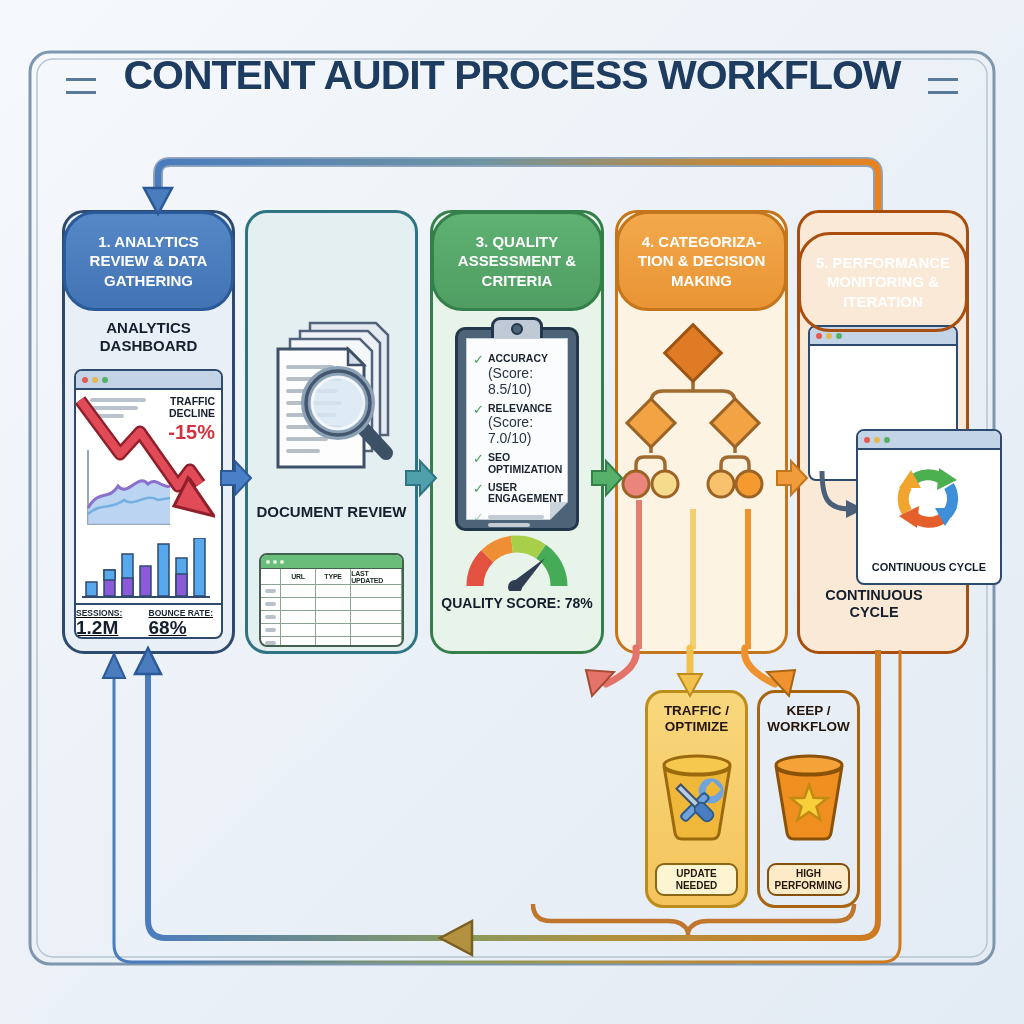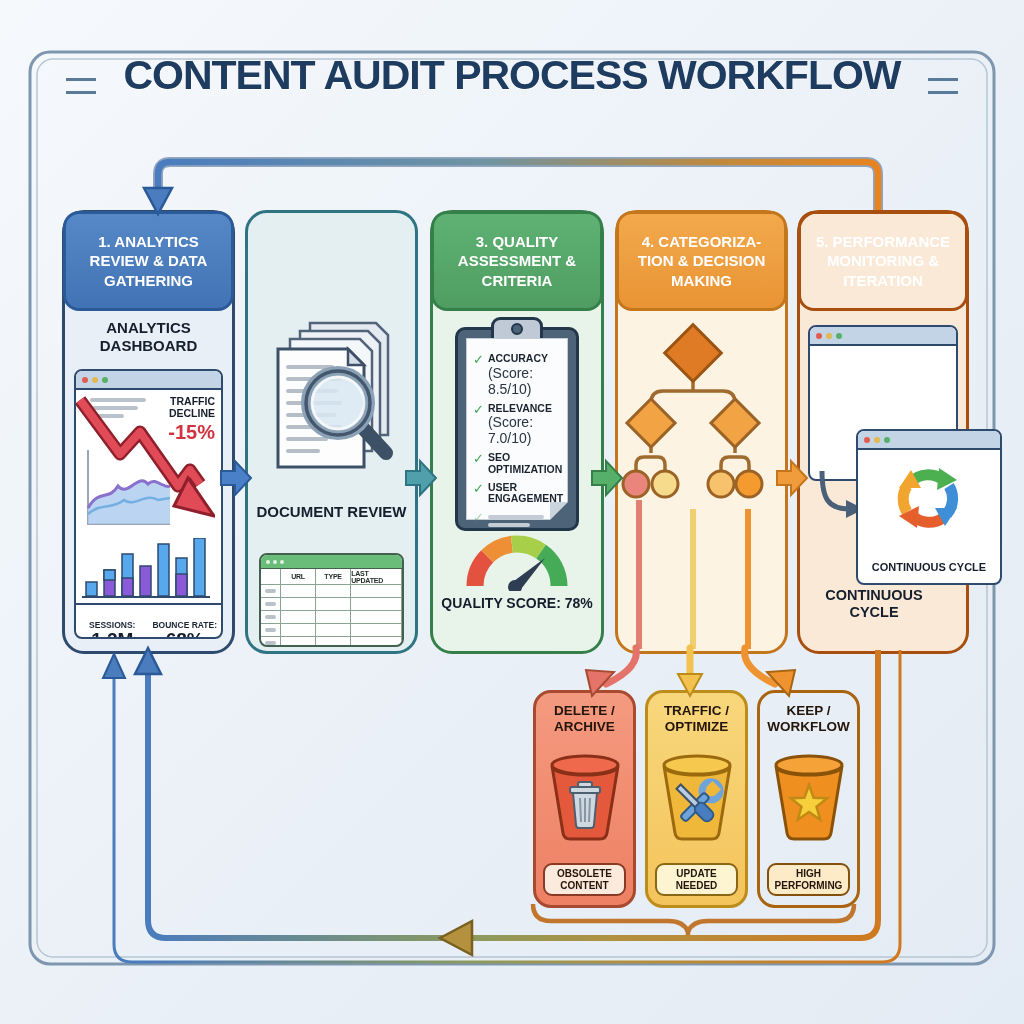--- a/index.html
+++ b/index.html
@@ -14,50 +14,50 @@
   #title{
     left:0;right:0;top:52px;text-align:center;
     font-size:41px;font-weight:800;letter-spacing:-1px;color:#1d3c60;
     text-shadow:0 1px 0 #ffffff;
   }
   .title-dash{width:30px;height:10px;top:78px;
     border-top:3px solid #5a7a9a;border-bottom:3px solid #5a7a9a;}
   
   .stage{position:absolute;top:210px;width:167px;height:438px;border-radius:22px;z-index:2;}
   .stage-header{
-    position:absolute;top:-2px;left:-2px;right:-2px;height:100px;border-radius:16px;
+    position:absolute;top:-2px;left:-2px;right:-2px;height:100px;border-radius:32px;
     display:flex;align-items:center;justify-content:center;text-align:center;
     color:#fff;font-weight:800;font-size:15px;line-height:1.28;padding:0 8px;box-sizing:border-box;
     z-index:3;
   }
   #stage1{left:62px;background:#e9eff7;border:3px solid #2e4a6e;}
   #stage1 .stage-header{background:linear-gradient(180deg,#5688c8,#4273b4);border:3px solid #2b5a99;}
   #stage2{left:245px;background:#e3eff1;border:3px solid #2e7482;}
   #stage2 .stage-header{background:linear-gradient(180deg,#57a5b2,#47919f);border:3px solid #2e7482;}
   #stage3{left:430px;width:168px;background:#e8f4ea;border:3px solid #35804a;}
   #stage3 .stage-header{background:linear-gradient(180deg,#5fb273,#4f9d62);border:3px solid #35804a;}
   #stage4{left:615px;background:#fdf3e3;border:3px solid #c4761c;}
   #stage4 .stage-header{background:linear-gradient(180deg,#f2a94c,#e99434);border:3px solid #c4761c;}
   #stage5{left:797px;width:166px;background:#fbe9d7;border:3px solid #a84f10;}
-  #stage5 .stage-header{background:linear-gradient(180deg,#d97722,#c96312;);border:3px solid #a84f10;}
+  #stage5 .stage-header{background:linear-gradient(180deg,#d97722,#c96312;);border:3px solid #a84f10;margin-top:21px;}
   
   .win{position:absolute;background:#fff;border:2.5px solid #2e4a6e;border-radius:8px;overflow:hidden;}
   .win-bar{height:17px;background:#c3d4e6;border-bottom:2px solid #2e4a6e;display:flex;align-items:center;gap:4px;padding-left:6px;}
   .dot{width:6px;height:6px;border-radius:50%;}
   .dot.r{background:#e25b50;} .dot.y{background:#e3b84f;} .dot.g{background:#57b065;}
   
   .panel-caption{position:absolute;left:0;right:0;text-align:center;font-weight:800;color:#141e2c;}
   #s1-caption{top:106px;font-size:15px;line-height:1.2;}
   #s1-win{left:9px;top:156px;width:145px;height:266px;}
   .gray-line{position:absolute;height:4px;border-radius:2px;background:#b9c2cd;}
   #traffic{position:absolute;top:5px;right:6px;text-align:right;}
   #traffic .lbl{font-size:10.5px;font-weight:800;color:#141e2c;line-height:1.15;}
   #traffic .val{font-size:20px;font-weight:800;color:#d2323e;margin-top:2px;}
   #s1-stats{position:absolute;left:0;right:0;top:213px;border-top:2px solid #2e4a6e;display:flex;}
-  .stat{flex:1;text-align:center;padding-top:15px;}
+  .stat{flex:1;padding-top:3px;text-decoration:underline;}
   .stat .sl{font-size:8.5px;font-weight:800;color:#1a2534;}
   .stat .sv{font-size:19px;font-weight:800;color:#141e2c;line-height:1.05;}
   
   #s2-caption{top:290px;font-size:15px;line-height:1.2;}
   #s2-table{position:absolute;left:11px;right:11px;top:340px;height:90px;background:#fff;
     border:2px solid #44604f;border-radius:8px;overflow:hidden;}
   #s2-table .green-bar{height:13px;background:#69bd79;display:flex;align-items:center;gap:3px;padding-left:5px;border-bottom:1.5px solid #44604f;}
   #s2-table .green-bar i{width:4px;height:4px;border-radius:50%;background:#e2f3e5;}
   .tgrid{display:grid;grid-template-columns:20px 1fr 1fr 1.45fr;}
   .tcell{border-right:1px solid #8aa392;border-bottom:1px solid #8aa392;height:12px;}
@@ -377,36 +377,20 @@
         <div id="cycle-cap">CONTINUOUS CYCLE</div>
       </div>
     </div>
     <svg class="abs" style="left:12px;top:256px;" width="56" height="52">
       <path d="M10,2 C10,30 16,40 38,40" stroke="#4a5f78" stroke-width="5" fill="none"></path>
       <polygon points="34,31 52,40 34,49" fill="#4a5f78"></polygon>
     </svg>
     <div class="panel-caption" id="s5-caption" style="width:120px;left:14px;">CONTINUOUS CYCLE</div>
   </div>
 
-  <div class="decision" id="dec1">
-    <div class="dec-title">DELETE / ARCHIVE</div>
-    <svg class="bucket" width="80" height="92">
-      <path d="M7,15 C7,27 73,27 73,15 L62,82 Q61,88 55,88 L25,88 Q19,88 18,82 Z" fill="#e4593c" stroke="#8a3018" stroke-width="3"></path>
-      <ellipse cx="40" cy="14" rx="33" ry="9" fill="#ef6a4c" stroke="#8a3018" stroke-width="3"></ellipse>
-      <g>
-        <rect x="33" y="31" width="14" height="5" rx="2" fill="#cfd8e0" stroke="#4e5f70" stroke-width="2"></rect>
-        <rect x="25" y="36" width="30" height="6" rx="2" fill="#cfd8e0" stroke="#4e5f70" stroke-width="2"></rect>
-        <path d="M28,42 L31,74 Q31,77 34,77 L46,77 Q49,77 49,74 L52,42 Z" fill="#cfd8e0" stroke="#4e5f70" stroke-width="2"></path>
-        <line x1="35" y1="47" x2="36" y2="71" stroke="#8796a5" stroke-width="2"></line>
-        <line x1="40" y1="47" x2="40" y2="71" stroke="#8796a5" stroke-width="2"></line>
-        <line x1="45" y1="47" x2="44" y2="71" stroke="#8796a5" stroke-width="2"></line>
-      </g>
-    </svg>
-    <div class="badge">OBSOLETE CONTENT</div>
-  </div>
 
   <div class="decision" id="dec2">
     <div class="dec-title">TRAFFIC / OPTIMIZE</div>
     <svg class="bucket" width="80" height="92">
       <path d="M7,15 C7,27 73,27 73,15 L62,82 Q61,88 55,88 L25,88 Q19,88 18,82 Z" fill="#f0b83a" stroke="#9c6a0e" stroke-width="3"></path>
       <ellipse cx="40" cy="14" rx="33" ry="9" fill="#f6c94e" stroke="#9c6a0e" stroke-width="3"></ellipse>
       <g>
         <g transform="rotate(45 40 54)">
           <circle cx="40" cy="34" r="9" fill="none" stroke="#6fa3dc" stroke-width="7"></circle>
           <rect x="34" y="26" width="12" height="9" fill="#f0b83a"></rect>

